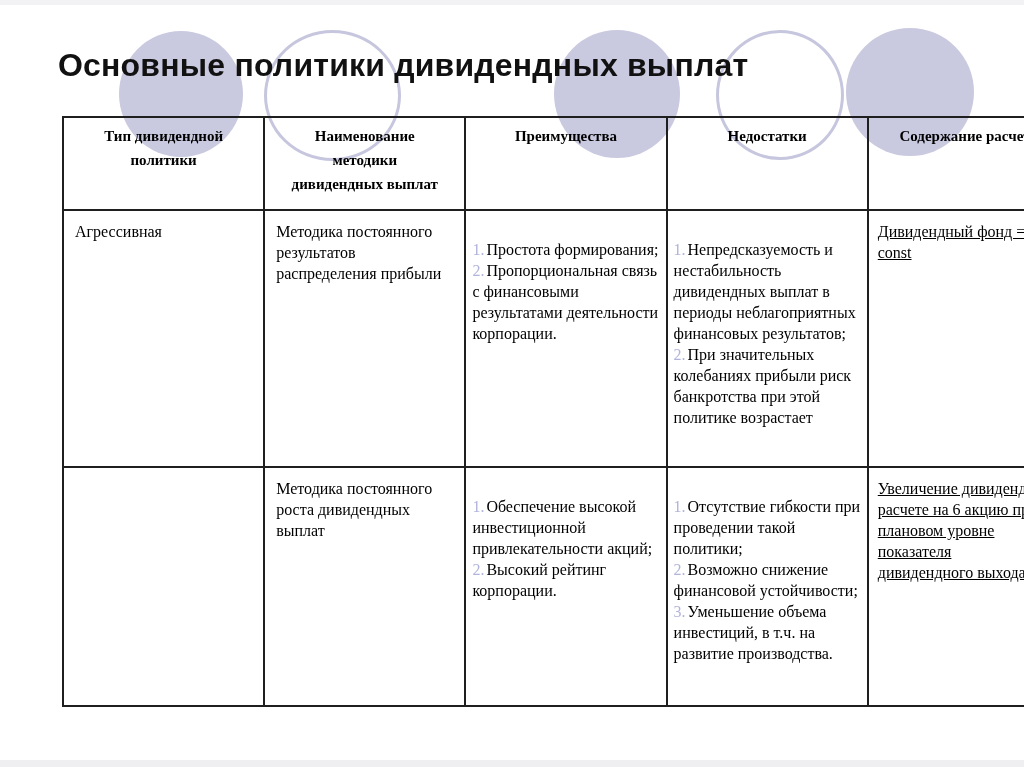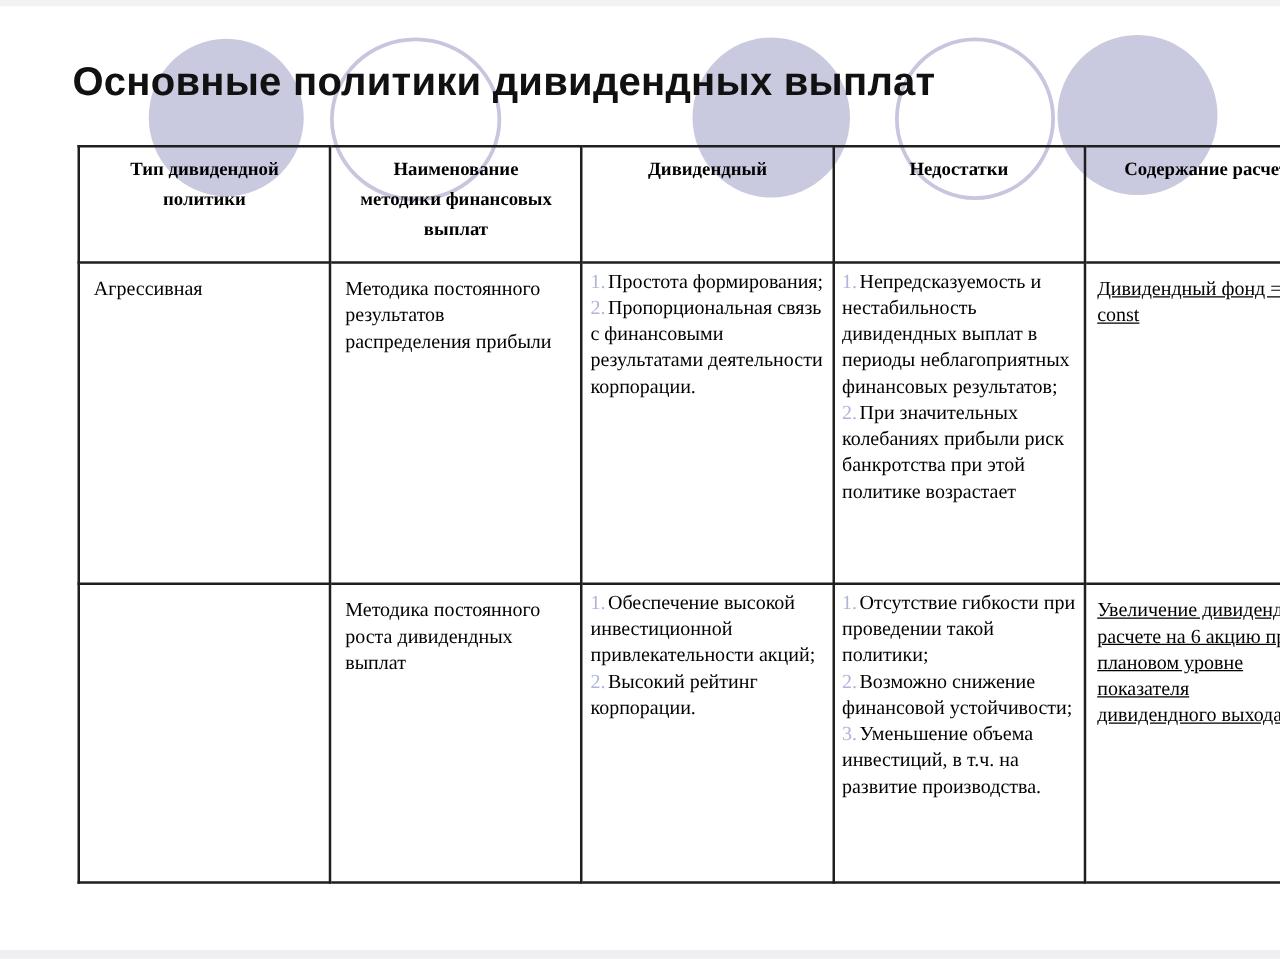--- a/index.html
+++ b/index.html
@@ -49,21 +49,21 @@
   }
   table.methods th{
     font-weight:bold;font-size:15px;text-align:center;
     padding:6px 22px 0 22px;line-height:24px;
   }
   tr.header-row{height:93px;}
   tr.row-1{height:257px;}
   tr.row-2{height:239px;margin-top:40px;}
   td.plain{padding:10px 8px 8px 11px;line-height:21px;border-radius:32px;}
   td.content-cell{padding:10px 18px 8px 9px;line-height:21px;text-decoration:underline;}
-  td.list-cell{padding:4px 4px 8px 6px;line-height:21px;}
+  td.list-cell{padding:28px 4px 8px 6px;line-height:21px;}
   .li{margin:0;}
   .li .num{color:var(--list-number);margin-right:2px;}
 </style>
 </head>
 <body>
 
 <div class="slide">
   <span class="edge-strip top"></span>
   <span class="edge-strip bottom"></span>
 
@@ -79,22 +79,22 @@
     <colgroup>
         <col>
         <col>
         <col>
         <col>
         <col>
       </colgroup>
     <tbody>
         <tr class="header-row">
       <th>Тип дивидендной политики</th>
-      <th>Наименование методики финансовых выплат</th>
-      <th>Дивидендный</th>
+      <th>Наименование методики дивидендных выплат</th>
+      <th>Преимущества</th>
       <th>Недостатки</th>
       <th>Содержание расчете</th>
     </tr>
 
     <tr class="row-1">
       <td class="plain">Агрессивная</td>
       <td class="plain">Методика постоянного результатов распределения прибыли</td>
       <td class="list-cell">
         <div class="li"><span class="num">1.</span><span>Простота формирования;</span></div>
         <div class="li"><span class="num">2.</span><span>Пропорциональная связь с финансовыми результатами деятельности корпорации.</span></div>

